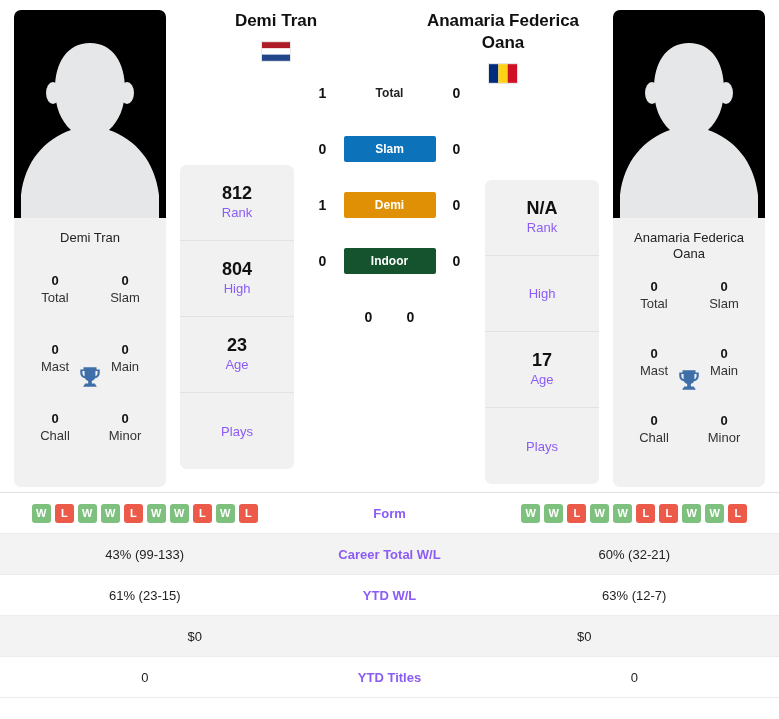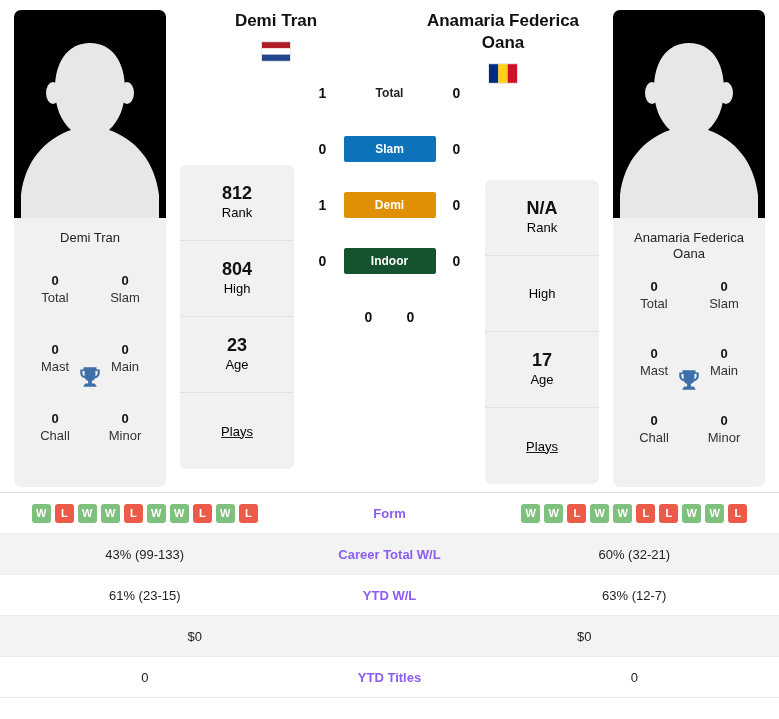--- a/index.html
+++ b/index.html
@@ -109,30 +109,30 @@
   .stat-col.right { margin-right: 14px; margin-top: 170px; }
   .stat-box {
     height: 76px;
     border-bottom: 1px solid #e2e2e2;
     display: flex;
     flex-direction: column;
     align-items: center;
     justify-content: center;
     background: #f1f1f1;
   }
-  .stat-box:last-child { border-bottom: none; text-decoration: underline; }
+  .stat-box:last-child { border-bottom: none; }
   .stat-val {
     font-size: 18px;
     font-weight: bold;
     color: #111;
     line-height: 19px;
   }
   .stat-lbl {
     font-size: 13px;
-    color: #000000;
+    color: #8b5cf6;
     line-height: 19px;
   }
 
   
   .center-col {
     flex: 1 1 auto;
     display: flex;
     flex-direction: column;
     align-items: center;
     padding: 0 4px;

